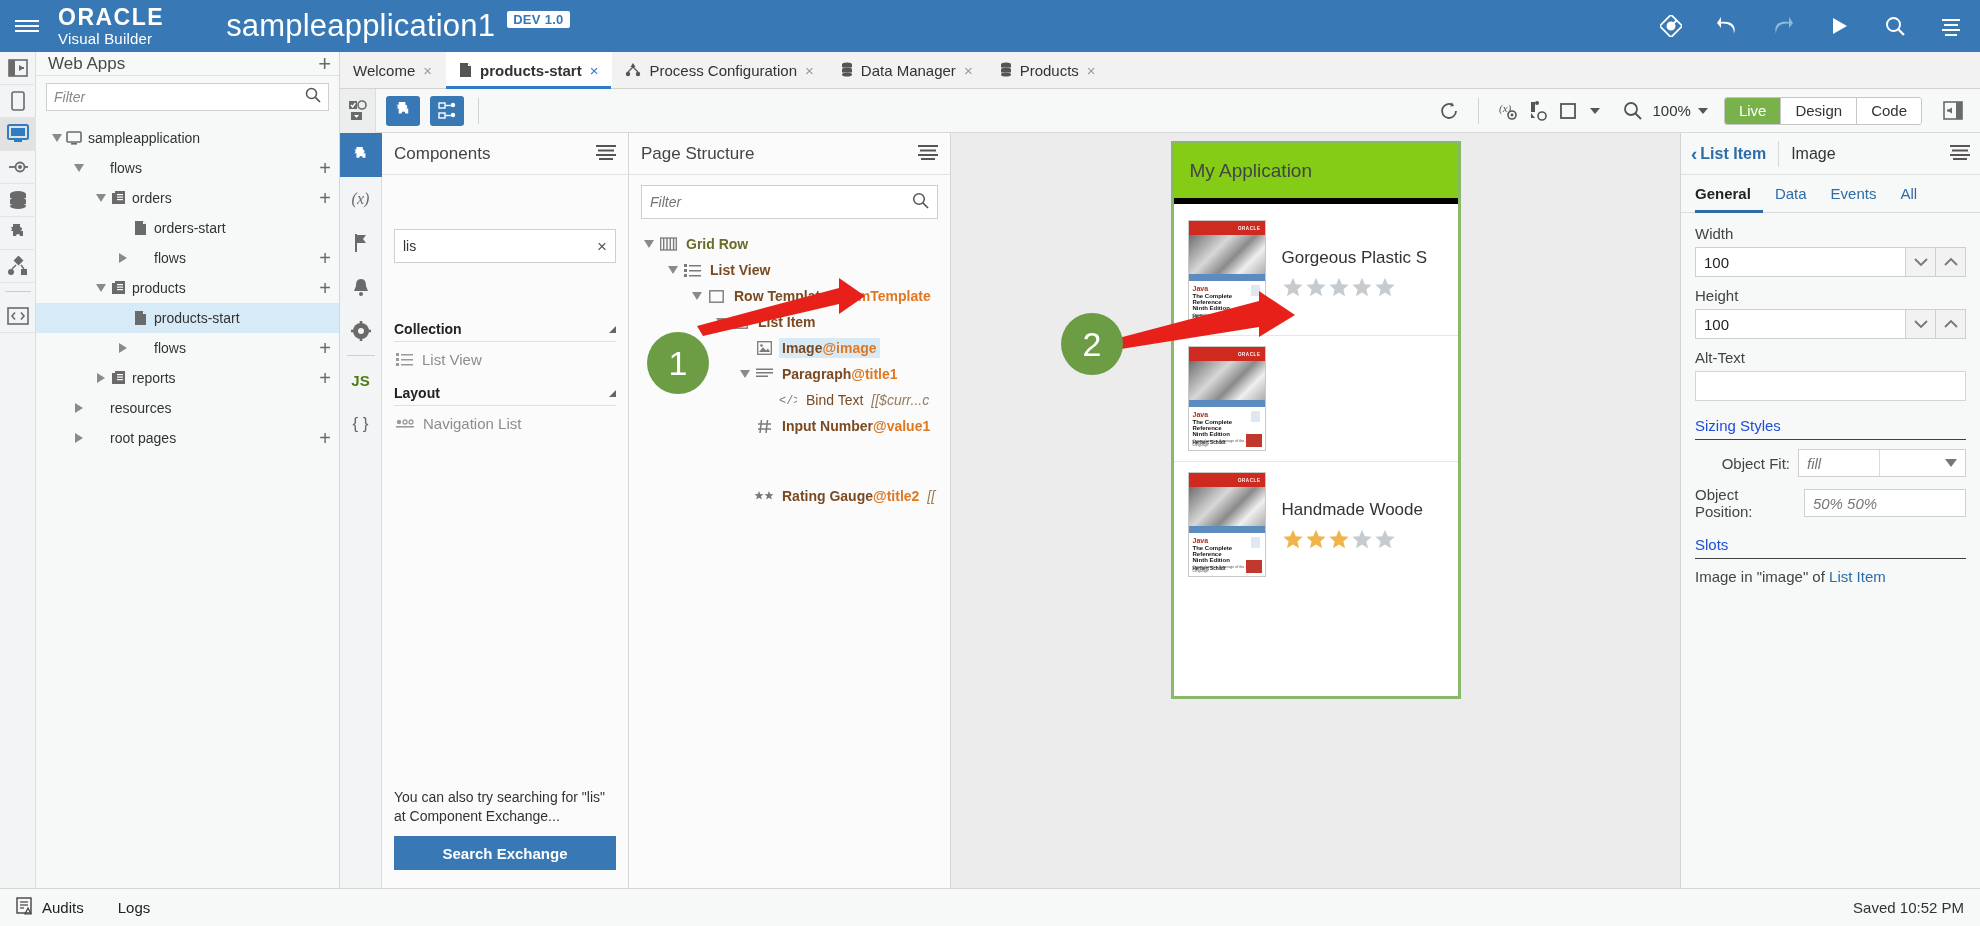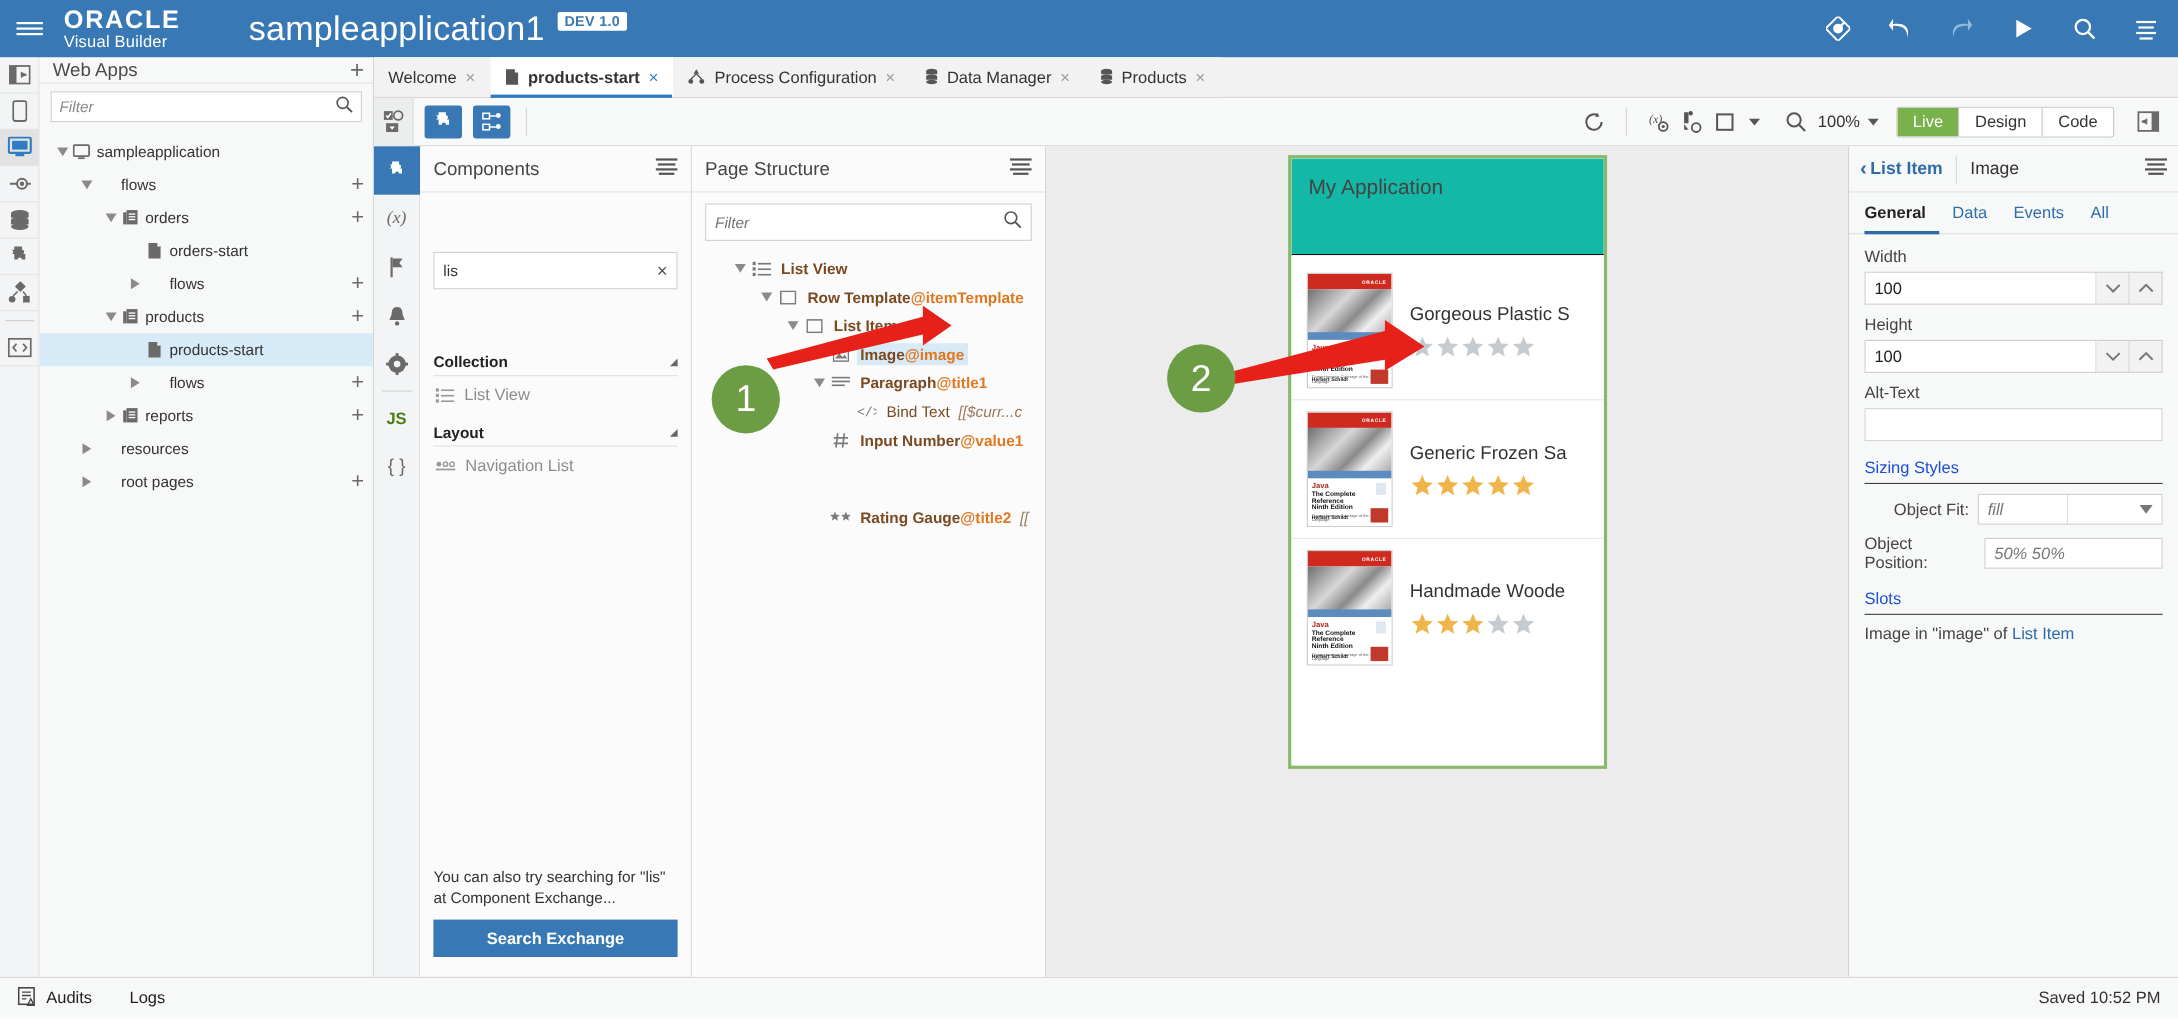--- a/index.html
+++ b/index.html
@@ -166,21 +166,21 @@
   .pname.olive { color: #6b6b2a; }
   .pat { color: #e07820; font-weight: bold; }
   .pexp { color: #9a7a5a; font-style: italic; font-weight: normal; margin-left: 5px; }
 
   
   .canvas { flex: 1; background: #ececec; display:flex; align-items:flex-start; justify-content:center; min-width:0; position:relative; overflow:hidden;}
   .device {
     margin-top: 8px; width: 290px; height: 558px; background:#fff; border: 3px solid #8ab86a;
     display:flex; flex-direction:column; overflow:hidden;
   }
-  .dev-header { background:#14b8a6; border-bottom:1px solid #000000; padding: 16px 16px 0 16px; height: 88px; }
+  .dev-header { background:#84cc16; border-bottom:6px solid #000000; padding: 16px 16px 0 16px; height: 60px; }
   .dev-title { font-size: 19px; color:#444; font-weight: 300; }
   .dev-list { flex:1; background:#fff; padding-top: 6px; overflow:hidden;}
   .drow { display:flex; align-items:center; gap: 16px; padding: 10px 14px; border-top:1px solid #e6e6e6; }
   .drow:first-child { border-top: none; }
   .bookcover {
     width: 78px; height: 105px; flex:0 0 78px; border:1px solid #c8c8c8; background:#fff;
     position: relative; overflow:hidden;
   }
   .bc-top { height: 14px; background:#cf2a20; display:flex; align-items:center; justify-content:flex-end; padding-right:4px; }
   .bc-top span { color:#fff; font-size:4.5px; letter-spacing:0.6px; font-weight:bold; }
@@ -778,20 +778,37 @@
               <input style="font-style: italic;" placeholder="Filter">
               <span>
                 <svg width="17" height="17" viewBox="0 0 17 17">
                     <circle cx="7" cy="7" r="5.3" fill="none" stroke="#555" stroke-width="1.5"></circle>
                     <line x1="11" y1="11" x2="16" y2="16" stroke="#555" stroke-width="1.7"></line>
                   </svg>
               </span>
             </div>
           </div>
           <div class="ps-tree" id="ps-tree">
+              <div class="pnode" style="padding-left: 12px;">
+                <span class="pw">
+                  <span class="caret-down"></span>
+                </span>
+                <span class="pico">
+                  <svg width="17" height="15" viewBox="0 0 17 15">
+                    <rect x="0.7" y="1" width="15.6" height="12" fill="none" stroke="#7a7a7a" stroke-width="1.3"></rect>
+                    <g fill="#7a7a7a">
+                      <rect x="3" y="1" width="1.4" height="12"></rect>
+                      <rect x="6.3" y="1" width="1.4" height="12"></rect>
+                      <rect x="9.6" y="1" width="1.4" height="12"></rect>
+                      <rect x="12.9" y="1" width="1.4" height="12"></rect>
+                    </g>
+                  </svg>
+                </span>
+                <span class="pname olive"><span>Grid Row</span><span class="pat"></span></span>
+              </div>
               <div class="pnode" style="padding-left: 36px;">
                 <span class="pw">
                   <span class="caret-down"></span>
                 </span>
                 <span class="pico">
                   <svg width="17" height="15" viewBox="0 0 17 15">
                     <g fill="#7a7a7a">
                       <rect x="0" y="1" width="3" height="3"></rect>
                       <rect x="0" y="6" width="3" height="3"></rect>
                       <rect x="0" y="11" width="3" height="3"></rect>
@@ -950,40 +967,20 @@
                     <div class="bc-body">
                       <div class="bc-java">Java</div>
                       <div class="bc-l1">The Complete Reference</div>
                       <div class="bc-l2">Ninth Edition</div>
                       <div class="bc-l3">Comprehensive Coverage of the Java Language</div>
                       <div class="bc-auth">Herbert Schildt</div>
                       <div class="bc-seal"></div>
                       <div class="bc-jico"></div>
                     </div>
                   </div>
-                  <div class="dinfo">
-                    <div class="dname">Generic Frozen Sa</div>
-                    <div class="stars">
-                      <svg class="star" viewBox="0 0 24 24">
-                        <path d="M12 2 L15 9 L22.5 9.6 L16.8 14.6 L18.6 22 L12 18 L5.4 22 L7.2 14.6 L1.5 9.6 L9 9 Z" fill="#f0b54a"></path>
-                      </svg>
-                      <svg class="star" viewBox="0 0 24 24">
-                        <path d="M12 2 L15 9 L22.5 9.6 L16.8 14.6 L18.6 22 L12 18 L5.4 22 L7.2 14.6 L1.5 9.6 L9 9 Z" fill="#f0b54a"></path>
-                      </svg>
-                      <svg class="star" viewBox="0 0 24 24">
-                        <path d="M12 2 L15 9 L22.5 9.6 L16.8 14.6 L18.6 22 L12 18 L5.4 22 L7.2 14.6 L1.5 9.6 L9 9 Z" fill="#f0b54a"></path>
-                      </svg>
-                      <svg class="star" viewBox="0 0 24 24">
-                        <path d="M12 2 L15 9 L22.5 9.6 L16.8 14.6 L18.6 22 L12 18 L5.4 22 L7.2 14.6 L1.5 9.6 L9 9 Z" fill="#f0b54a"></path>
-                      </svg>
-                      <svg class="star" viewBox="0 0 24 24">
-                        <path d="M12 2 L15 9 L22.5 9.6 L16.8 14.6 L18.6 22 L12 18 L5.4 22 L7.2 14.6 L1.5 9.6 L9 9 Z" fill="#f0b54a"></path>
-                      </svg>
-                    </div>
-                  </div>
                 </div>
                 <div class="drow">
                   <div class="bookcover">
                     <div class="bc-top">
                       <span>ORACLE</span>
                     </div>
                     <div class="bc-photo"></div>
                     <div class="bc-body">
                       <div class="bc-java">Java</div>
                       <div class="bc-l1">The Complete Reference</div>

